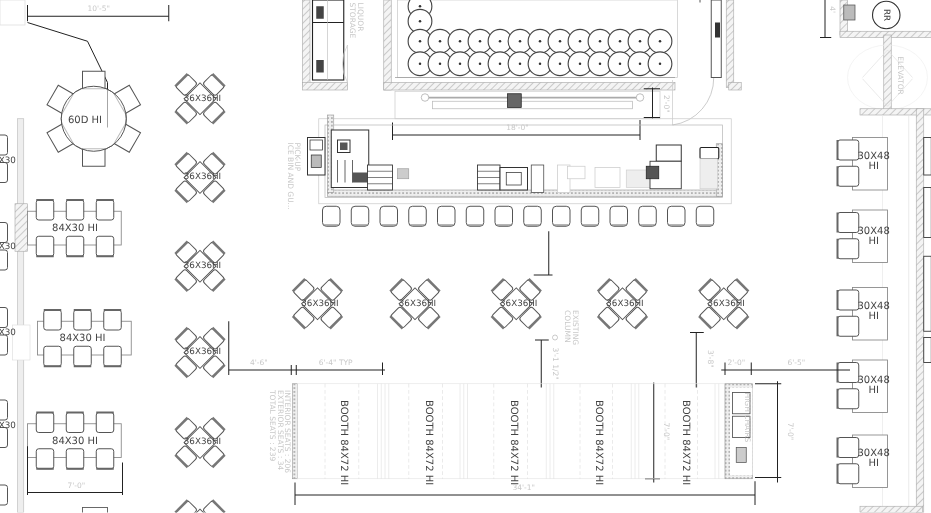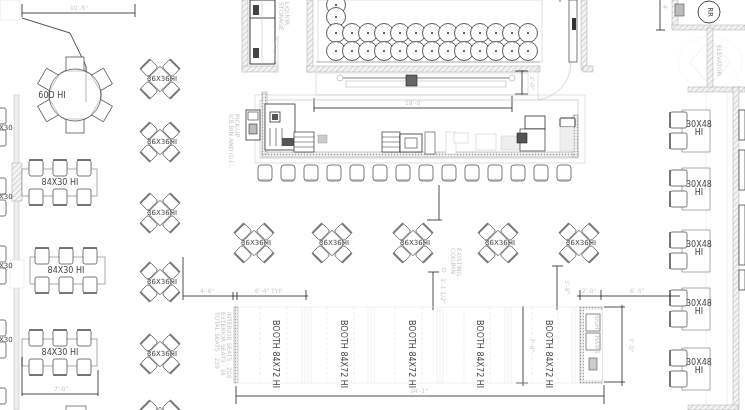--- a/index.html
+++ b/index.html
@@ -403,21 +403,21 @@
 
   <g>
     <rect x="580" y="307" width="22" height="76" fill="url(#dots)" stroke="#999" stroke-width="0.5"></rect>
     <rect x="584" y="310" width="18" height="70" fill="#fff" stroke="none"></rect>
     <rect x="586" y="314" width="14" height="17" fill="#fff" stroke="#555" stroke-width="0.7"></rect>
     <rect x="586" y="333" width="14" height="17" fill="#fff" stroke="#555" stroke-width="0.7"></rect>
     <rect x="589" y="358" width="8" height="12" fill="#ccc" stroke="#555" stroke-width="0.6"></rect>
   </g>
 </svg>
 
-<span class="lbl center" style="left:52px;top:96px;">60D HI</span>
+<span class="lbl center" style="left:68px;top:96px;">60D HI</span>
 
 <span class="lbl center small" style="left:162px;top:79px;">36X36HI</span>
 <span class="lbl center small" style="left:162px;top:142px;">36X36HI</span>
 <span class="lbl center small" style="left:162px;top:213px;">36X36HI</span>
 <span class="lbl center small" style="left:162px;top:282px;">36X36HI</span>
 <span class="lbl center small" style="left:162px;top:354px;">36X36HI</span>
 <span class="lbl center small" style="left:256px;top:243px;">36X36HI</span>
 <span class="lbl center small" style="left:334px;top:243px;">36X36HI</span>
 <span class="lbl center small" style="left:415px;top:243px;">36X36HI</span>
 <span class="lbl center small" style="left:500px;top:243px;">36X36HI</span>

